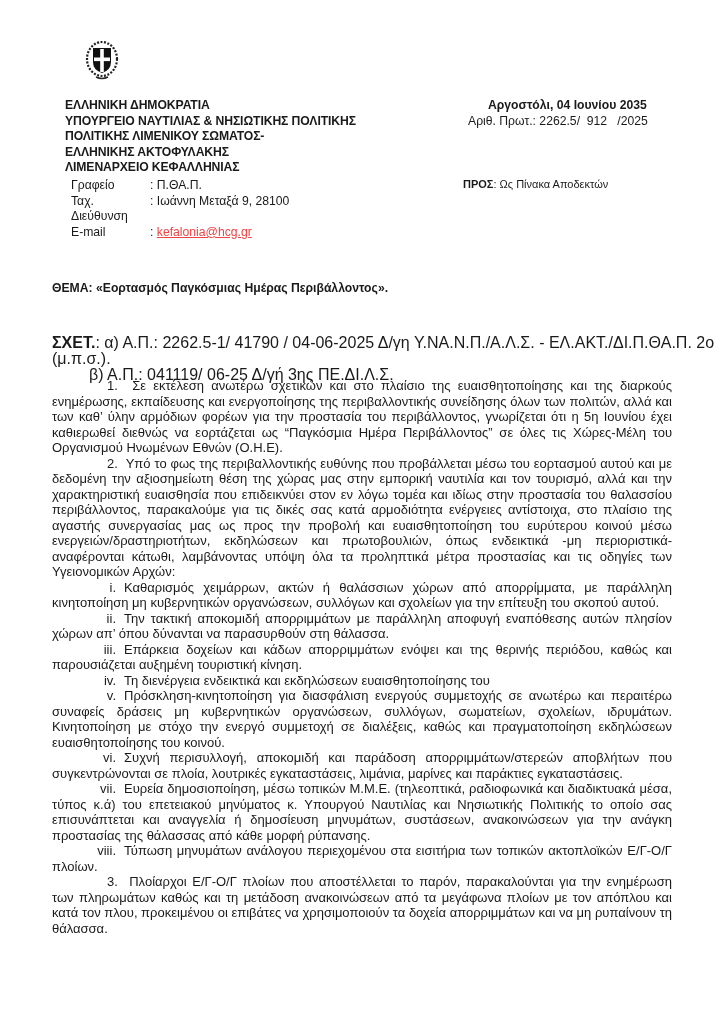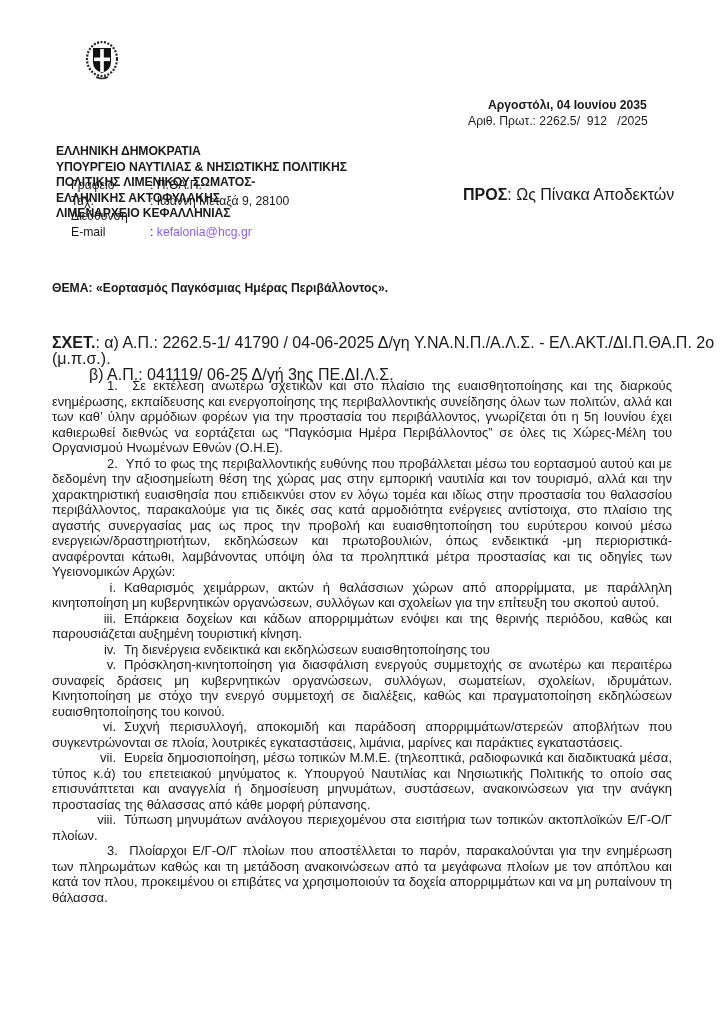--- a/index.html
+++ b/index.html
@@ -1,28 +1,28 @@
 <!DOCTYPE html>
 <html><head>
 <meta charset="utf-8">
 <style>
   html, body { margin: 0; padding: 0; background: #ffffff; }
   body { width: 724px; height: 1024px; position: relative; overflow: hidden;
          font-family: "Liberation Sans", "DejaVu Sans", sans-serif; color: #1a1a1a; }
   .page { position: absolute; left: 0; top: 0; width: 724px; height: 1024px; }
   .emblem { position: absolute; left: 85px; top: 40px; width: 34px; height: 40px; }
-  .hdr-left { position: absolute; left: 56px; top: 98px; font-size: 12.2px; line-height: 15.6px; margin-top: 46px; }
+  .hdr-left { position: absolute; left: 65px; top: 98px; font-size: 12.2px; line-height: 15.6px; }
   .hdr-left .b { font-weight: bold; letter-spacing: -0.1px; }
   .contact { position: absolute; left: 52px; top: 178px; font-size: 12.2px; line-height: 15.6px; margin-left: 19px; }
   .contact .row { display: flex; }
   .contact .lbl { width: 79px; }
-  .contact a { color: #8b5cf6; }
+  .contact a { color: #ef4444; text-decoration: underline; }
   .hdr-right { position: absolute; left: 468px; top: 98px; font-size: 12.2px; line-height: 15.6px; }
   .hdr-right .date { font-weight: bold; margin-left: 20px; }
-  .pros { position: absolute; left: 463px; top: 178px; font-size: 16px; margin-top: 8px; }
+  .pros { position: absolute; left: 463px; top: 178px; font-size: 11px; }
   .pros b { font-weight: bold; }
   .subject { position: absolute; left: 52px; top: 281px; font-size: 12.2px; font-weight: bold; }
   .sxet { position: absolute; left: 52px; top: 335px; font-size: 16px; line-height: 15.8px; }
   .sxet .ind { padding-left: 37px; }
   .body { position: absolute; left: 52px; top: 378px; width: 620px; font-size: 13px; line-height: 15.5px; text-align: justify; }
   .body p { margin: 0; text-indent: 55px; }
   .body p.li { text-indent: 0; }
   .body .inum { display: inline-block; width: 72px; text-align: right; padding-right: 8px; box-sizing: border-box; }
 </style>
 </head>
@@ -75,20 +75,21 @@
 
   <div class="sxet">
     <div><b>ΣΧΕΤ.</b><span>: α) Α.Π.: 2262.5-1/ 41790 / 04-06-2025 Δ/γη Υ.ΝΑ.Ν.Π./Α.Λ.Σ. - ΕΛ.ΑΚΤ./ΔΙ.Π.ΘΑ.Π. 2ο (μ.π.σ.).</span></div>
     <div class="ind">β) Α.Π.: 041119/ 06-25 Δ/γή 3ης ΠΕ.ΔΙ.Λ.Σ.</div>
   </div>
 
   <div class="body">
     <p><span>1.</span>&nbsp;&nbsp;<span>Σε εκτέλεση ανωτέρω σχετικών και στο πλαίσιο της ευαισθητοποίησης και της διαρκούς ενημέρωσης, εκπαίδευσης και ενεργοποίησης της περιβαλλοντικής συνείδησης όλων των πολιτών, αλλά και των καθ’ ύλην αρμόδιων φορέων για την προστασία του περιβάλλοντος, γνωρίζεται ότι η 5η Ιουνίου έχει καθιερωθεί διεθνώς να εορτάζεται ως “Παγκόσμια Ημέρα Περιβάλλοντος” σε όλες τις Χώρες-Μέλη του Οργανισμού Ηνωμένων Εθνών (Ο.Η.Ε).</span></p>
     <p><span>2.</span>&nbsp;&nbsp;<span>Υπό το φως της περιβαλλοντικής ευθύνης που προβάλλεται μέσω του εορτασμού αυτού και με δεδομένη την αξιοσημείωτη θέση της χώρας μας στην εμπορική ναυτιλία και τον τουρισμό, αλλά και την χαρακτηριστική ευαισθησία που επιδεικνύει στον εν λόγω τομέα και ιδίως στην προστασία του θαλασσίου περιβάλλοντος, παρακαλούμε για τις δικές σας κατά αρμοδιότητα ενέργειες αντίστοιχα, στο πλαίσιο της αγαστής συνεργασίας μας ως προς την προβολή και ευαισθητοποίηση του ευρύτερου κοινού μέσω ενεργειών/δραστηριοτήτων, εκδηλώσεων και πρωτοβουλιών, όπως ενδεικτικά -μη περιοριστικά- αναφέρονται κάτωθι, λαμβάνοντας υπόψη όλα τα προληπτικά μέτρα προστασίας και τις οδηγίες των Υγειονομικών Αρχών:</span></p>
     <p class="li"><span class="inum">i.</span><span>Καθαρισμός χειμάρρων, ακτών ή θαλάσσιων χώρων από απορρίμματα, με παράλληλη κινητοποίηση μη κυβερνητικών οργανώσεων, συλλόγων και σχολείων για την επίτευξη του σκοπού αυτού.</span></p>
+    <p class="li"><span class="inum">ii.</span><span>Την τακτική αποκομιδή απορριμμάτων με παράλληλη αποφυγή εναπόθεσης αυτών πλησίον χώρων απ’ όπου δύνανται να παρασυρθούν στη θάλασσα.</span></p>
     <p class="li"><span class="inum">iii.</span><span>Επάρκεια δοχείων και κάδων απορριμμάτων ενόψει και της θερινής περιόδου, καθώς και παρουσιάζεται αυξημένη τουριστική κίνηση.</span></p>
     <p class="li"><span class="inum">iv.</span><span>Τη διενέργεια ενδεικτικά και εκδηλώσεων ευαισθητοποίησης του</span></p>
     <p class="li"><span class="inum">v.</span><span>Πρόσκληση-κινητοποίηση για διασφάλιση ενεργούς συμμετοχής σε ανωτέρω και περαιτέρω συναφείς δράσεις μη κυβερνητικών οργανώσεων, συλλόγων, σωματείων, σχολείων, ιδρυμάτων. Κινητοποίηση με στόχο την ενεργό συμμετοχή σε διαλέξεις, καθώς και πραγματοποίηση εκδηλώσεων ευαισθητοποίησης του κοινού.</span></p>
     <p class="li"><span class="inum">vi.</span><span>Συχνή περισυλλογή, αποκομιδή και παράδοση απορριμμάτων/στερεών αποβλήτων που συγκεντρώνονται σε πλοία, λουτρικές εγκαταστάσεις, λιμάνια, μαρίνες και παράκτιες εγκαταστάσεις.</span></p>
     <p class="li"><span class="inum">vii.</span><span>Ευρεία δημοσιοποίηση, μέσω τοπικών Μ.Μ.Ε. (τηλεοπτικά, ραδιοφωνικά και διαδικτυακά μέσα, τύπος κ.ά) του επετειακού μηνύματος κ. Υπουργού Ναυτιλίας και Νησιωτικής Πολιτικής το οποίο σας επισυνάπτεται και αναγγελία ή δημοσίευση μηνυμάτων, συστάσεων, ανακοινώσεων για την ανάγκη προστασίας της θάλασσας από κάθε μορφή ρύπανσης.</span></p>
     <p class="li"><span class="inum">viii.</span><span>Τύπωση μηνυμάτων ανάλογου περιεχομένου στα εισιτήρια των τοπικών ακτοπλοϊκών Ε/Γ-Ο/Γ πλοίων.</span></p>
     <p><span>3.</span>&nbsp;&nbsp;<span>Πλοίαρχοι Ε/Γ-Ο/Γ πλοίων που αποστέλλεται το παρόν, παρακαλούνται για την ενημέρωση των πληρωμάτων καθώς και τη μετάδοση ανακοινώσεων από τα μεγάφωνα πλοίων με τον απόπλου και κατά τον πλου, προκειμένου οι επιβάτες να χρησιμοποιούν τα δοχεία απορριμμάτων και να μη ρυπαίνουν τη θάλασσα.</span></p>
   </div>
 
 </div>

